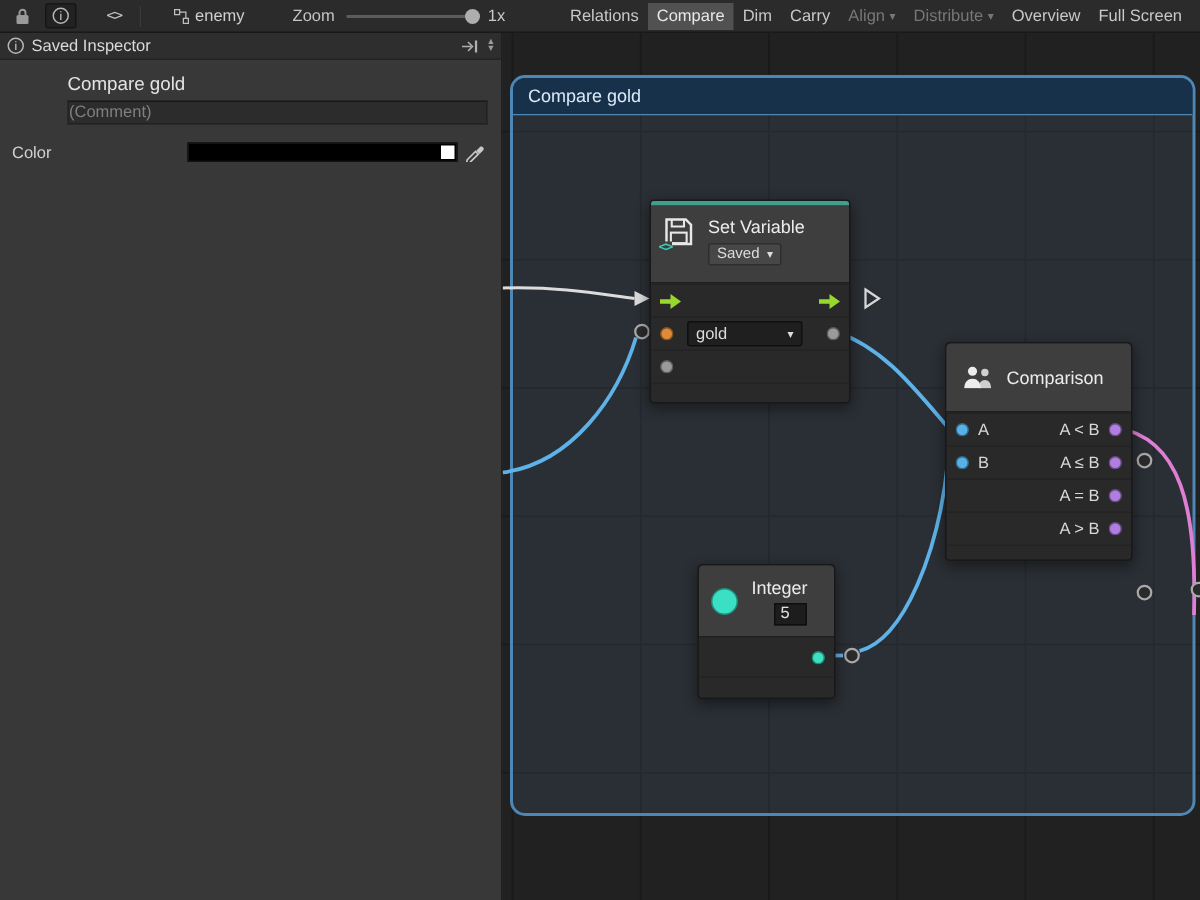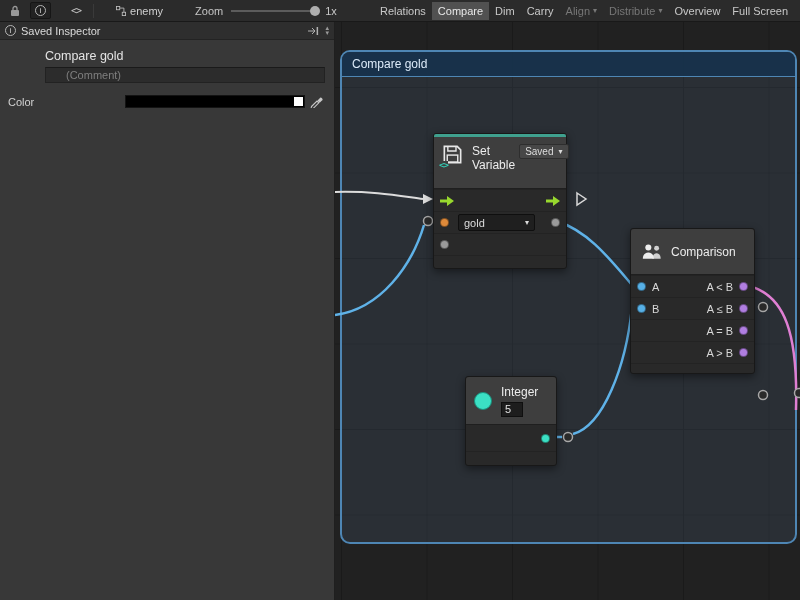--- a/index.html
+++ b/index.html
@@ -31,21 +31,21 @@
 
   
   .main { flex:1; display:flex; min-height:0; }
 
   
   .inspector { width:335px; flex:0 0 auto; background:#383838; position:relative; border-right:1px solid #1f1f1f; }
   .insp-header { height:18px; background:#2e2e2e; border-bottom:1px solid #232323; display:flex; align-items:center; gap:5px; padding:0 5px; color:#dadada; }
   .insp-header .right { margin-left:auto; display:flex; align-items:center; gap:6px; }
   .spinner { display:flex; flex-direction:column; font-size:7px; line-height:4.5px; color:#9a9a9a; }
   .graph-title { position:absolute; left:45px; top:27px; font-size:12.5px; color:#e4e4e4; }
-  .comment-input { position:absolute; left:45px; top:45px; width:280px; height:16px; background:#2c2c2c; border:1px solid #222; border-top-color:#1a1a1a; color:#9a9a9a; font-size:11px; padding:0 20px; outline:none; }
+  .comment-input { position:absolute; left:45px; top:45px; width:280px; height:16px; background:#2c2c2c; border:1px solid #222; border-top-color:#1a1a1a; color:#9a9a9a; font-size:11px; padding:0 0; outline:none; }
   .comment-input::placeholder { color:#7f7f7f; }
   .color-label { position:absolute; left:8px; top:74px; color:#d2d2d2; }
   .color-swatch { position:absolute; left:125px; top:73px; width:180px; height:13px; background:#000; border:1px solid #131313; }
   .color-swatch .alpha-seg { position:absolute; right:1px; top:1px; bottom:1px; width:9px; background:#fff; }
   .eyedropper { position:absolute; left:310px; top:71px; }
 
   
   .graph { flex:1; position:relative; overflow:hidden; background-color:#212121;
     background-image:linear-gradient(#1a1a1a 1px, transparent 1px), linear-gradient(90deg,#1a1a1a 1px, transparent 1px);
     background-size:85.5px 85.5px; background-position:6px 65px; }
@@ -64,42 +64,42 @@
   .port.teal { background:#3be0c4; }
   .port.orange { background:#de8a3a; }
   .port.gray { background:#9a9a9a; }
 
   
   .sv { left:98px; top:111px; width:134px; }
   .sv-accent { height:3px; background:#3fa08e; border-radius:2px 2px 0 0; }
   .sv-header { height:52px; display:flex; align-items:flex-start; gap:8px; padding:7px 8px; }
   .icon-wrap { position:relative; width:22px; height:22px; flex:0 0 auto; }
   .icon-badge { position:absolute; left:-3px; bottom:-4px; font-size:9px; font-weight:bold; color:#35d0b8; background:#3e3e3e; line-height:1; letter-spacing:-1px; font-family:"DejaVu Sans Mono",monospace; }
-  .sv-titlecol { display:flex; flex-direction:row; gap:4px; }
+  .sv-titlecol { display:flex; flex-direction:column; gap:4px; }
   .node-title { font-size:12px; color:#ececec; }
   .dropdown { background:#474747; border:1px solid #2e2e2e; border-radius:2px; color:#dcdcdc; font-size:10px; padding:0 5px; height:15px; display:inline-flex; align-items:center; gap:5px; width:max-content; }
   .sv-row { height:22px; display:flex; align-items:center; padding:0 6px; border-top:1px solid #232323; }
   .sv-row:first-of-type { border-top:none; }
   .dropdown.field { background:#1f1f1f; border:1px solid #0f0f0f; height:17px; width:77px; font-size:11px; justify-content:space-between; margin-left:9px; }
   .sv-footer { height:13px; border-top:1px solid #232323; border-radius:0 0 3px 3px; }
   .spacer { flex:1; }
 
   
   .cmp { left:295px; top:206px; width:125px; }
   .cmp-header { height:46px; display:flex; align-items:center; gap:8px; padding:12px 10px; border-radius:3px 3px 0 0; }
   .cmp-row { height:22px; display:flex; align-items:center; padding:0 6px; border-top:1px solid #232323; font-size:11px; color:#d8d8d8; }
   .cmp-row .in-label { margin-left:6px; }
   .cmp-row .out { margin-left:auto; display:flex; align-items:center; gap:6px; }
   .cmp-footer { height:10px; border-top:1px solid #232323; border-radius:0 0 3px 3px; }
 
   
   .int { left:130px; top:354px; width:92px; }
   .int-header { height:48px; display:flex; align-items:center; gap:9px; padding:0 8px; border-radius:3px 3px 0 0; }
   .int-icon { width:18px; height:18px; border-radius:50%; background:#3be0c4; border:1px solid #1a8f7c; flex:0 0 auto; }
-  .int-col { display:flex; flex-direction:column; gap:3px; }
+  .int-col { display:flex; flex-direction:column; gap:3px;align-items:flex-end; }
   .int-value { width:22px; height:15px; background:#1d1d1d; border:1px solid #0f0f0f; color:#e2e2e2; font-size:11px; padding-left:3px; display:flex; align-items:center; }
   .int-body { height:26px; display:flex; align-items:center; justify-content:flex-end; padding:0 6px; }
   .int-footer { height:14px; border-top:1px solid #232323; border-radius:0 0 3px 3px; }
 </style>
 </head>
 <body>
 
 <div class="window">
 
 

